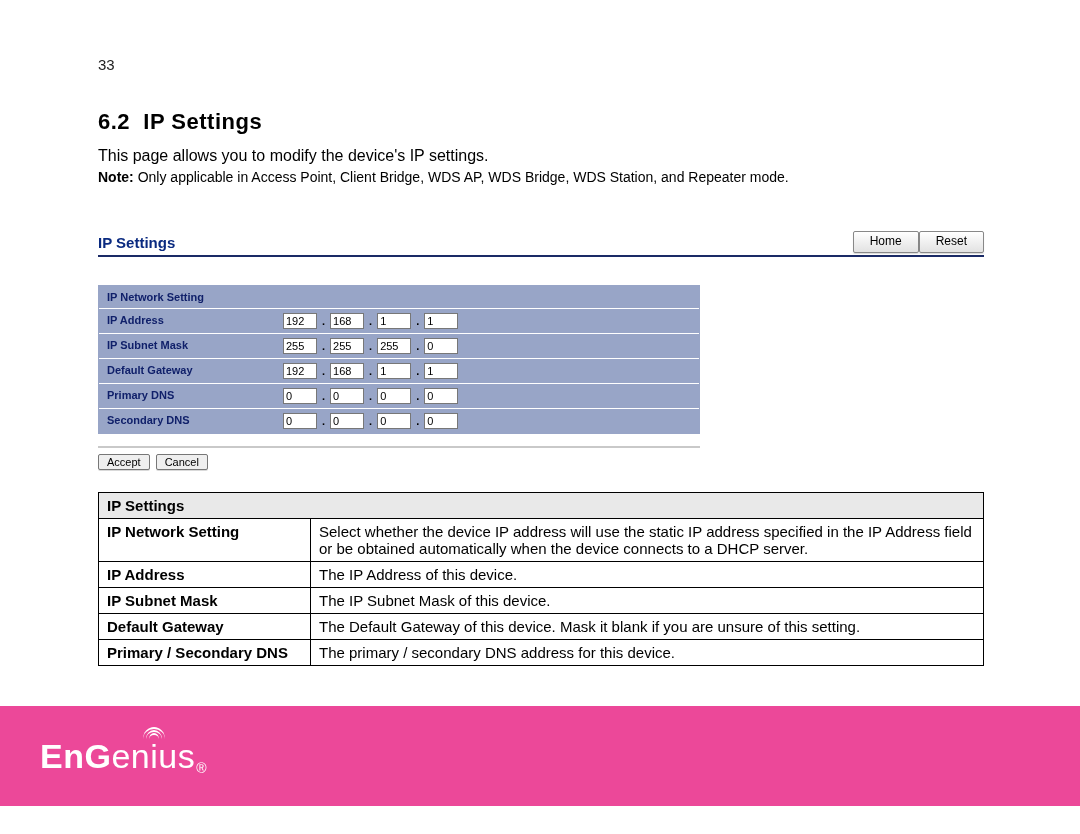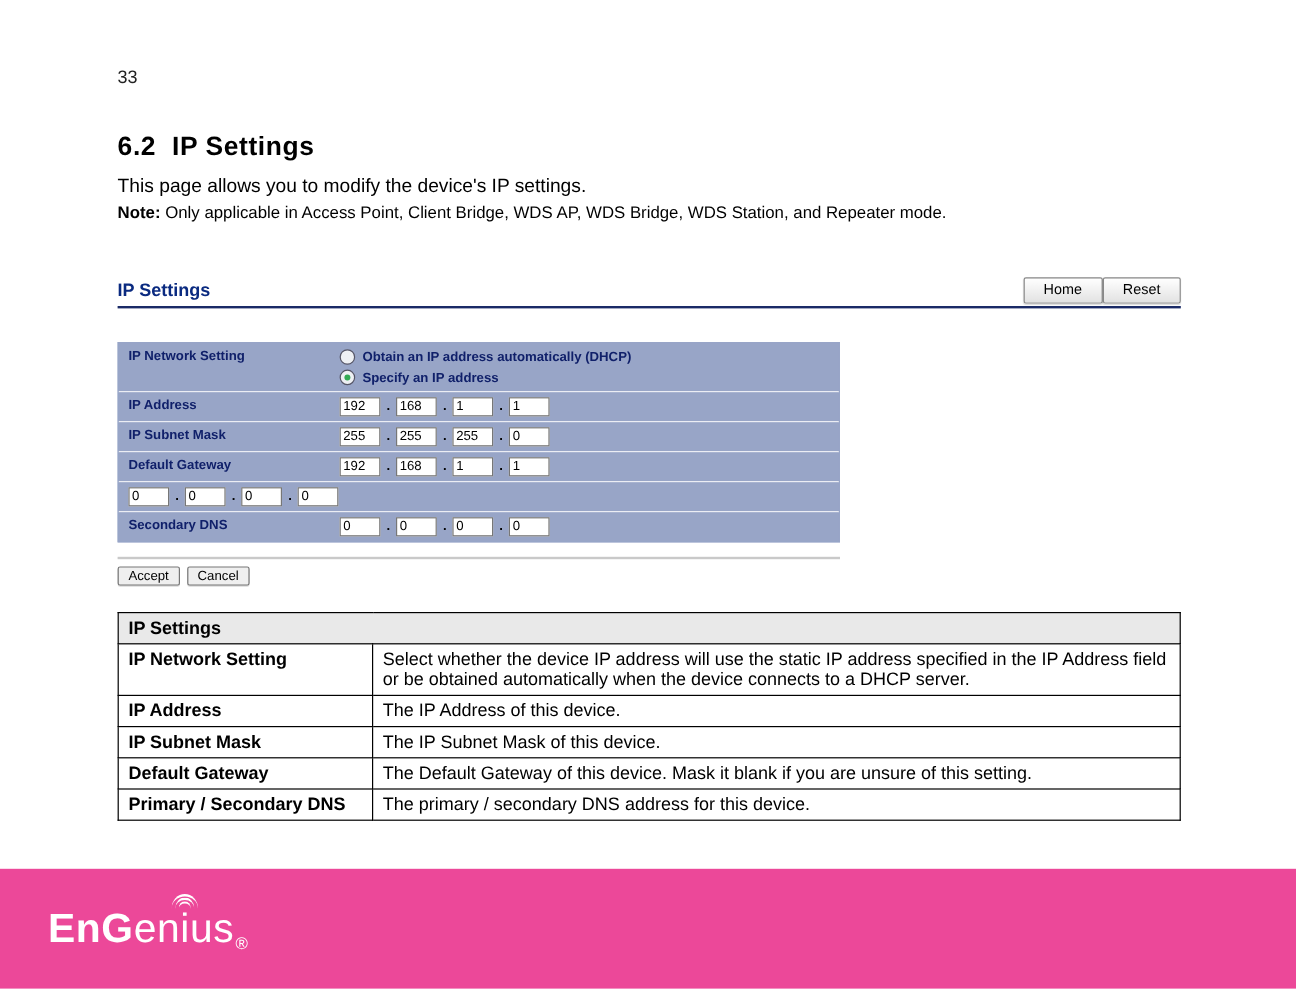--- a/index.html
+++ b/index.html
@@ -69,30 +69,20 @@
         <div class="btns">
           <div class="doc-btn">Home</div>
           <div class="doc-btn">Reset</div>
         </div>
       </div>
 
 
       <div class="grid">
         <div class="row">
           <div class="lbl">IP Network Setting</div>
-          <div class="val" style="flex-direction:column;align-items:flex-start;gap:2px">
-            <div class="radio-line">
-              <span class="radio"></span>
-              <span>Obtain an IP address automatically (DHCP)</span>
-            </div>
-            <div class="radio-line">
-              <span class="radio sel"></span>
-              <span>Specify an IP address</span>
-            </div>
-          </div>
         </div>
 
         <div class="row">
           <div class="lbl">IP Address</div>
           <div class="val">
             <input class="oct" value="192" style="">
               <span class="dot">.</span>
             <input class="oct" value="168" style="">
               <span class="dot">.</span>
             <input class="oct" value="1" style="">
@@ -121,20 +111,21 @@
               <span class="dot">.</span>
             <input class="oct" value="168" style="">
               <span class="dot">.</span>
             <input class="oct" value="1" style="">
               <span class="dot">.</span>
             <input class="oct" value="1" style="">
           </div>
         </div>
 
         <div class="row">
+          <div class="lbl">Primary DNS</div>
           <div class="val">
             <input class="oct" value="0" style="">
               <span class="dot">.</span>
             <input class="oct" value="0" style="">
               <span class="dot">.</span>
             <input class="oct" value="0" style="">
               <span class="dot">.</span>
             <input class="oct" value="0" style="">
           </div>
         </div>

